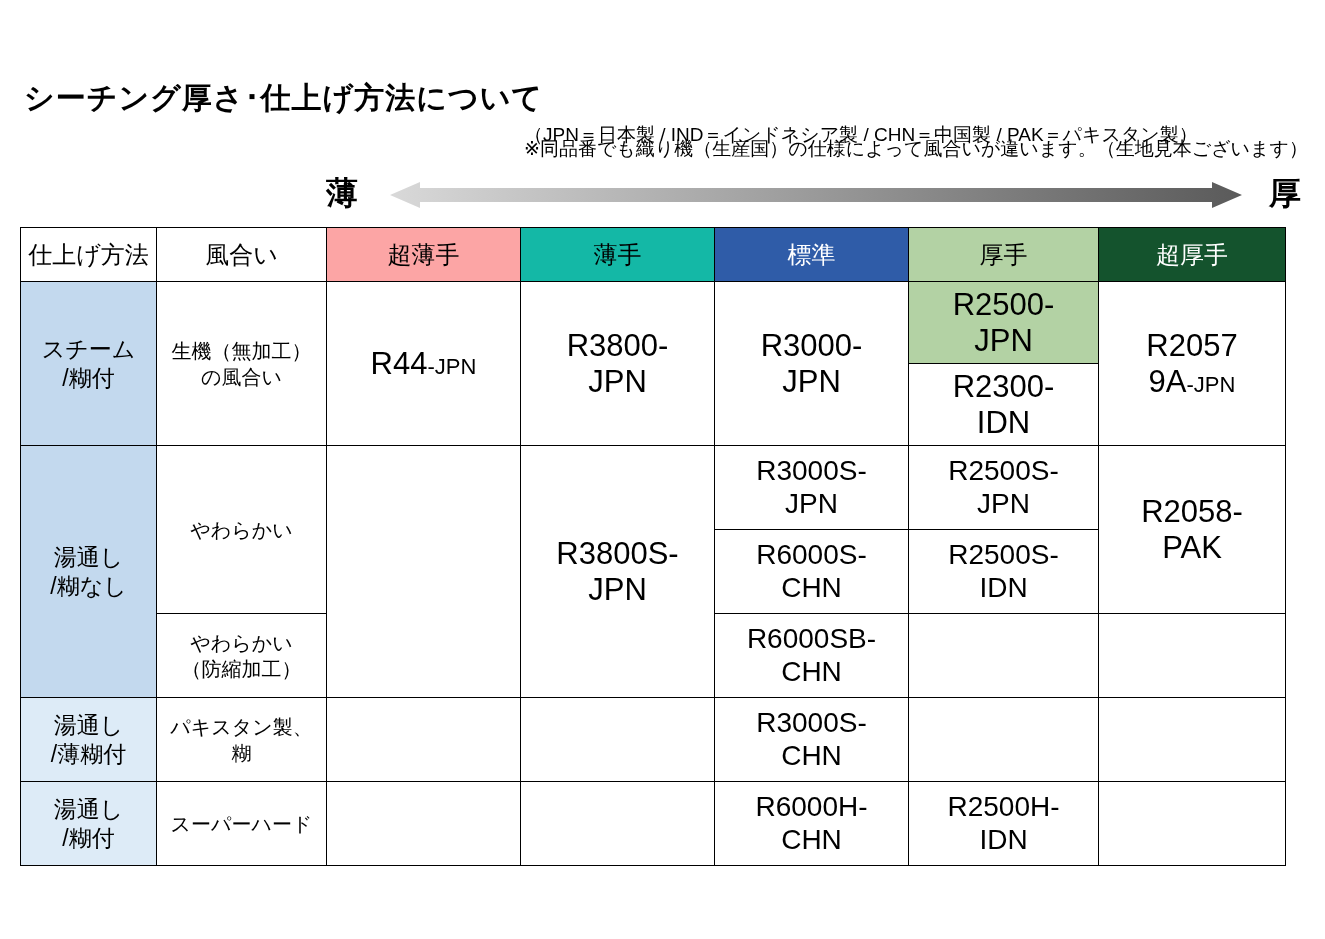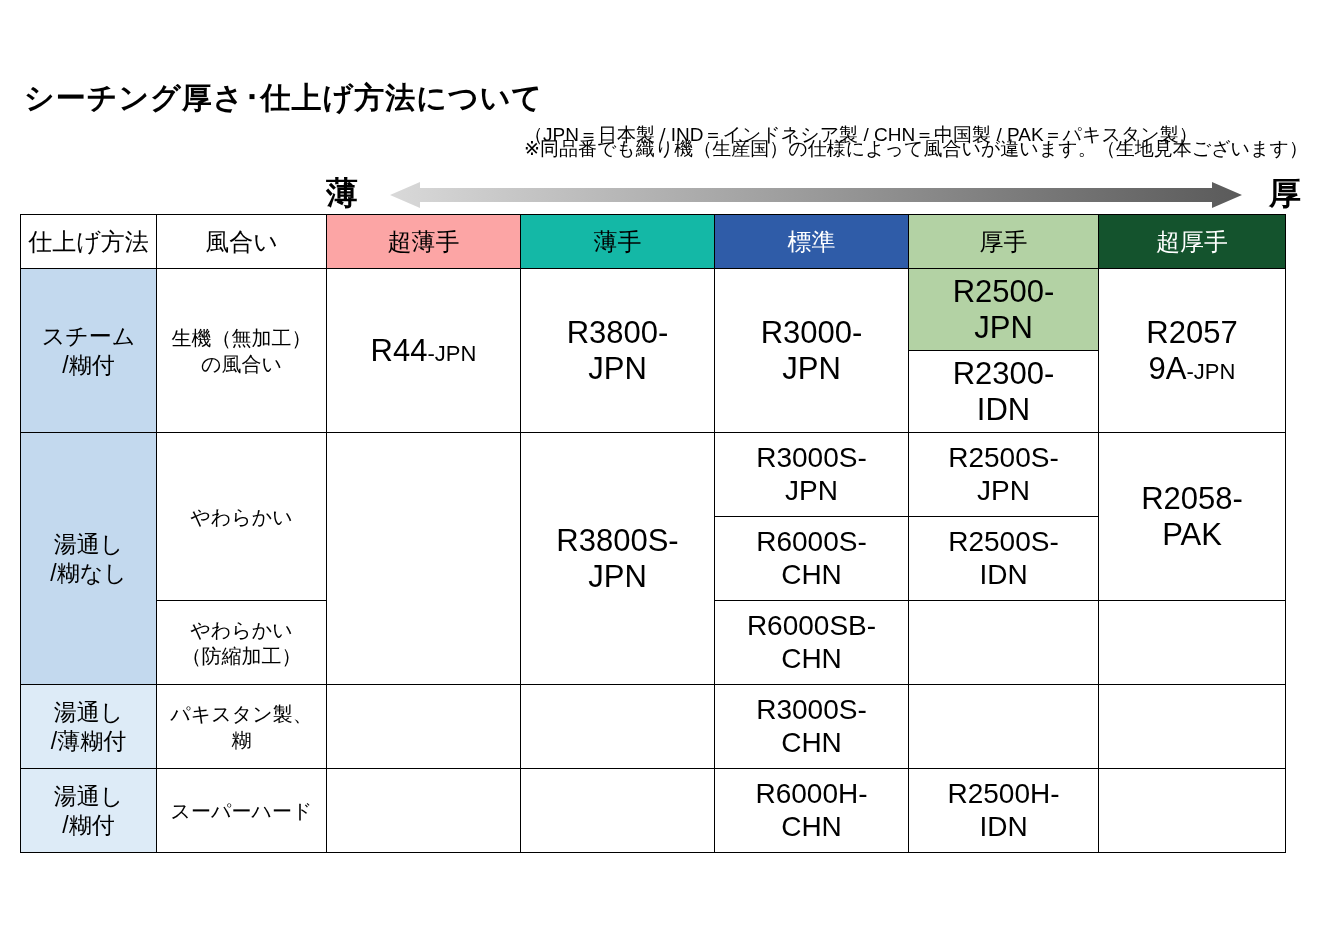--- a/index.html
+++ b/index.html
@@ -37,21 +37,21 @@
   }
   .arrow-label-thick{
     position:absolute;right:0px;top:0px;font-size:32px;font-weight:bold;
   }
   .arrow-bar{
     position:absolute;left:64px;top:10px;width:852px;height:26px;
   }
 
   
   table.spec{
-    position:absolute;left:20px;top:214px;
+    position:absolute;left:20px;top:227px;
     border-collapse:collapse;
     table-layout:fixed;
     width:1265px;
     border-radius:19px;
   }
   table.spec td,table.spec th{
     border:1px solid #000;
     text-align:center;
     vertical-align:middle;
     padding:0;

